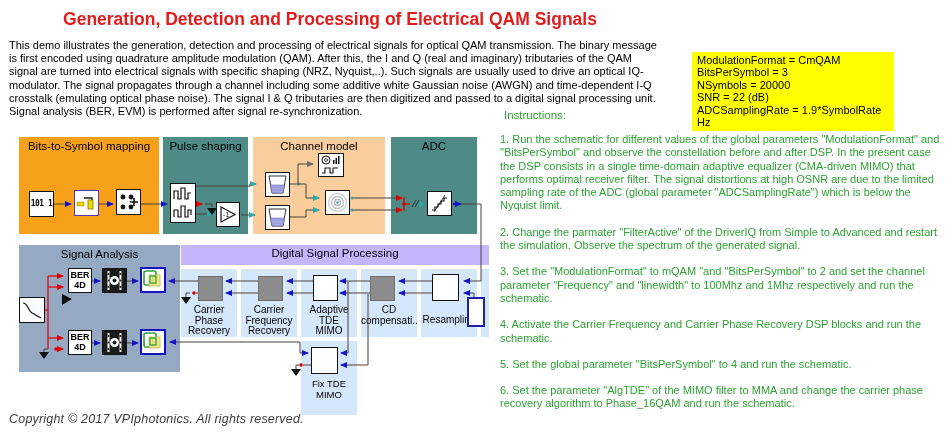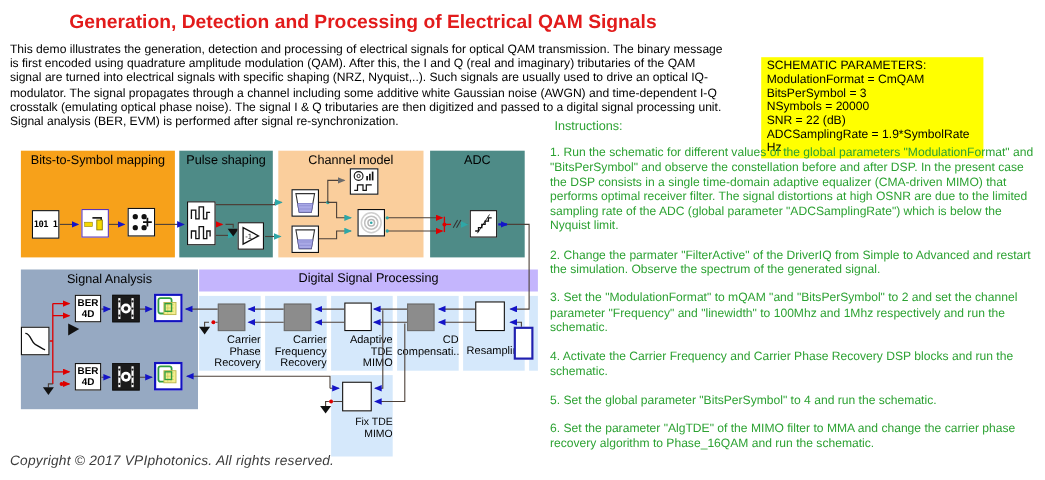--- a/index.html
+++ b/index.html
@@ -24,21 +24,21 @@
   .g-pulse{left:163px;top:137px;width:85px;height:97px;background:#4E8B87;}
   .g-chan{left:253px;top:137px;width:132px;height:97px;background:#FACE9C;}
   .g-adc{left:391px;top:137px;width:86px;height:97px;background:#4E8B87;}
   .g-sa{left:19px;top:245px;width:161px;height:127px;background:#96A9C2;}
   .dsp-band{left:181px;top:245px;width:308px;height:20px;background:#c4b5fd;}
   .dsp-band .grp-label{padding-top:2px;}
   .dsp-box{background:#D5E8FB;top:269px;width:56px;height:68px;overflow:hidden;}
   .b1{left:181px;} .b2{left:241px;} .b3{left:301px;} .b4{left:361px;} .b5{left:421px;}
   .b6{left:481px;top:269px;width:8px;height:68px;background:#D5E8FB;}
   .fixbox{left:301px;top:341px;width:56px;height:74px;background:#D5E8FB;overflow:hidden;}
-  .dsp-label{position:absolute;top:36px;left:0;width:100%;text-align:right;
+  .dsp-label{position:absolute;top:36px;left:0;width:100%;text-align:center;
              font-size:10px;line-height:10.5px;color:#000;}
   .dsp-label.single{top:46px;}
   .fixbox .dsp-label{top:38px;font-size:9.5px;}
 
   
   .blk{z-index:2;background:#fff;border:1px solid #111;box-sizing:border-box;}
   .blk svg{display:block;}
   .gray{background:#8C8C8C;border:1px solid #6e6e6e;}
   .scope{border:2px solid #1212C0;}
   .bluerect{border:2px solid #2020B0;background:#fff;}
@@ -53,21 +53,20 @@
 </style>
 </head>
 <body>
 
 <div class="stage">
 
   <div class="abs title">Generation, Detection and Processing of Electrical QAM Signals</div>
   <div class="abs desc">This demo illustrates the generation, detection and processing of electrical signals for optical QAM transmission. The binary message is first encoded using quadrature amplitude modulation (QAM). After this, the I and Q (real and imaginary) tributaries of the QAM signal are turned into electrical signals with specific shaping (NRZ, Nyquist,..). Such signals are usually used to drive an optical IQ-modulator. The signal propagates through a channel including some additive white Gaussian noise (AWGN) and time-dependent I-Q crosstalk (emulating optical phase noise). The signal I &amp; Q tributaries are then digitized and passed to a digital signal processing unit. Signal analysis (BER, EVM) is performed after signal re-synchronization.</div>
 
   <div class="abs params">
-    <div>SCHEMATIC PARAMETERS:</div>
     <div>ModulationFormat = CmQAM</div>
     <div>BitsPerSymbol = 3</div>
     <div>NSymbols = 20000</div>
     <div>SNR = 22 (dB)</div>
     <div>ADCSamplingRate = 1.9*SymbolRate Hz</div>
   </div>
 
   <div class="abs instr-head">Instructions:</div>
   <div class="abs instr">
     <p>1. Run the schematic for different values of the global parameters "ModulationFormat" and "BitsPerSymbol" and observe the constellation before and after DSP. In the present case the DSP consists in a single time-domain adaptive equalizer (CMA-driven MIMO) that performs optimal receiver filter. The signal distortions at high OSNR are due to the limited sampling rate of the ADC (global parameter "ADCSamplingRate") which is below the Nyquist limit.</p>

